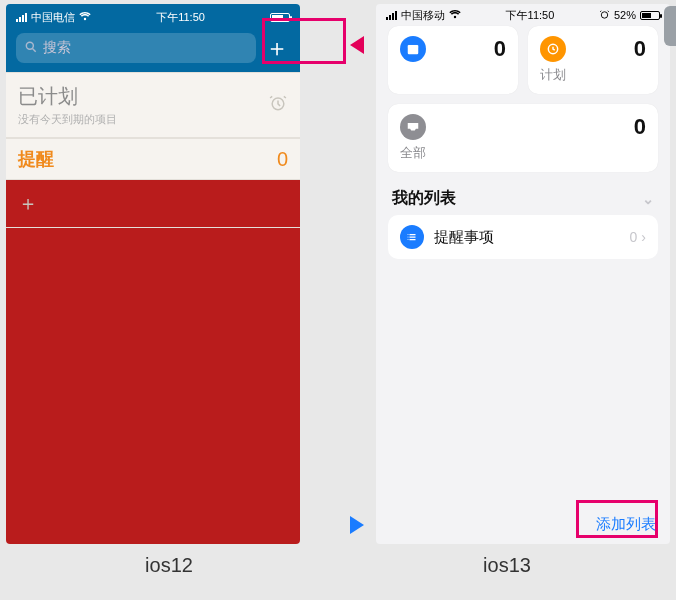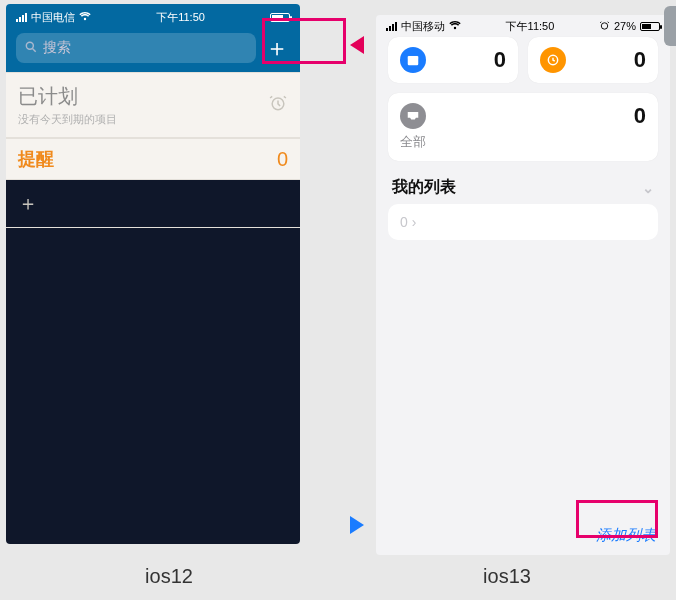--- a/index.html
+++ b/index.html
@@ -60,38 +60,38 @@
     height: 30px;
     display:flex; align-items:center;
     padding: 15px 8px;
     color: #c8c5d6;
     font-size: 14px;
   }
   .search-icon { margin-right:5px; opacity:.8 }
   .plus-btn {
     font-size: 24px; color:#fff; width:26px; text-align:center;
   }
-  .ios12-body { background:#0f172a; height: calc(100% - 66px); }
+  .ios12-body { background:#b91c1c; height: calc(100% - 66px); }
   .section {
     border-top: 1px solid #e4e0da;
     border-bottom: 1px solid #e4e0da;
     padding: 8px 12px;
     display:flex; align-items:center; justify-content:space-between;
     background:#f6f3ef;
   }
   .section.scheduled { padding-top:10px; padding-bottom:10px; }
   .sched-left .title { font-size:20px; color:#8b8b8b; }
   .sched-left .sub { font-size:11px; color:#b0b0b0; margin-top:2px; }
   .alarm-icon { color:#c8c5bd; }
   .reminder-row .rm-title { font-size:18px; color:#f08a1d; font-weight:700; }
   .reminder-row .rm-count { font-size:20px; color:#f08a1d; }
   .add-row { padding:10px 12px; color:#c8c5bd; font-size:20px; border-bottom:1px solid #e4e0da; }
 
   
-  .ios13 { background:#f3f3f5;margin-top:11px; }
+  .ios13 { background:#f3f3f5; }
   .ios13 .status-row { color:#000; padding:4px 10px 0 10px; }
   .ios13 .battery { border-color:#000; }
   .ios13 .battery .fill { background:#000; width:52%; }
   .edit-row { text-align:right; padding:6px 14px; }
   .edit-link { color:#1a7cff; font-size:15px; }
   .cards {
     display:grid; grid-template-columns:1fr 1fr; gap:10px;
     padding: 4px 12px 0 12px;
   }
   .card {
@@ -120,21 +120,21 @@
   .list-card { margin:0 12px; }
   .list-row {
     background:#fff; border-radius:10px;
     display:flex; align-items:center; justify-content:space-between;
     padding:10px 12px;
   }
   .list-row .left { display:flex; align-items:center; gap:10px; font-size:15px; color:#111;}
   .list-row .right { display:flex; align-items:center; gap:4px; color:#c7c7cc; font-size:14px;}
   .add-list {
     position:absolute; bottom:10px; right:14px;
-    color:#1a7cff; font-size:15px;font-style:italic;
+    color:#1a7cff; font-size:15px;
   }
   
   .hl {
     position:absolute; border:3px solid #e6006b; background:transparent;
   }
   .hl.plus { top:18px; left:262px; width:84px; height:46px; }
   .hl.addlist { top:500px; left:576px; width:82px; height:38px; }
   .arrow { position:absolute; width:0;height:0; }
   .arrow.left-red {
     top:36px; left:350px;
@@ -245,21 +245,21 @@
         </span>
       </div>
       <div>下午11:50</div>
       <div class="status-right">
         <span>
           <svg width="11" height="11" viewBox="0 0 24 24" fill="none" stroke="currentColor" stroke-width="2">
               <circle cx="12" cy="13" r="7"></circle>
               <path d="M5 4 2.5 6M19 4l2.5 2"></path>
             </svg>
         </span>
-        <span>27%</span>
+        <span>52%</span>
         <span class="battery">
             <span class="fill"></span>
           </span>
       </div>
     </div>
 
 
     <div class="cards">
       <div class="card">
         <div class="card-top">
@@ -276,20 +276,21 @@
       <div class="card">
         <div class="card-top">
           <span class="circ orange">
             <svg width="14" height="14" viewBox="0 0 24 24" fill="none" stroke="#fff" stroke-width="2.5">
                 <circle cx="12" cy="12" r="8"></circle>
                 <path d="M12 8v4l3 2"></path>
               </svg>
           </span>
           <span class="num">0</span>
         </div>
+        <div class="label">计划</div>
       </div>
 
       <div class="card wide">
         <div class="card-top">
           <span class="circ grey">
             <svg width="14" height="14" viewBox="0 0 24 24" fill="#fff">
                 <path d="M3 5h18v10l-4 0-2 3h-6l-2-3H3z"></path>
               </svg>
           </span>
           <span class="num">0</span>
@@ -298,20 +299,33 @@
       </div>
     </div>
 
     <div class="mylist-header">
       <span>我的列表</span>
       <span class="chev">⌄</span>
     </div>
 
     <div class="list-card">
       <div class="list-row">
+        <div class="left">
+          <span class="circ blue" style="width:24px;height:24px">
+            <svg width="12" height="12" viewBox="0 0 24 24" fill="none" stroke="#fff" stroke-width="2.5">
+                <line x1="7" y1="7" x2="19" y2="7"></line>
+                <line x1="7" y1="12" x2="19" y2="12"></line>
+                <line x1="7" y1="17" x2="19" y2="17"></line>
+                <circle cx="4" cy="7" r="1" fill="#fff" stroke="none"></circle>
+                <circle cx="4" cy="12" r="1" fill="#fff" stroke="none"></circle>
+                <circle cx="4" cy="17" r="1" fill="#fff" stroke="none"></circle>
+              </svg>
+          </span>
+          <span>提醒事项</span>
+        </div>
         <div class="right">
           <span>0</span>
           <span>›</span>
         </div>
       </div>
     </div>
 
     <div class="add-list">添加列表</div>
   </div>
 </div>

